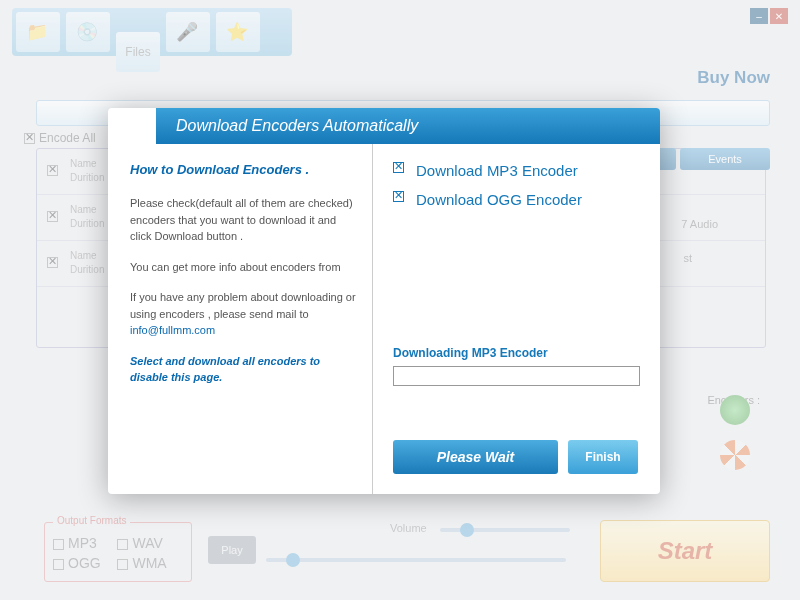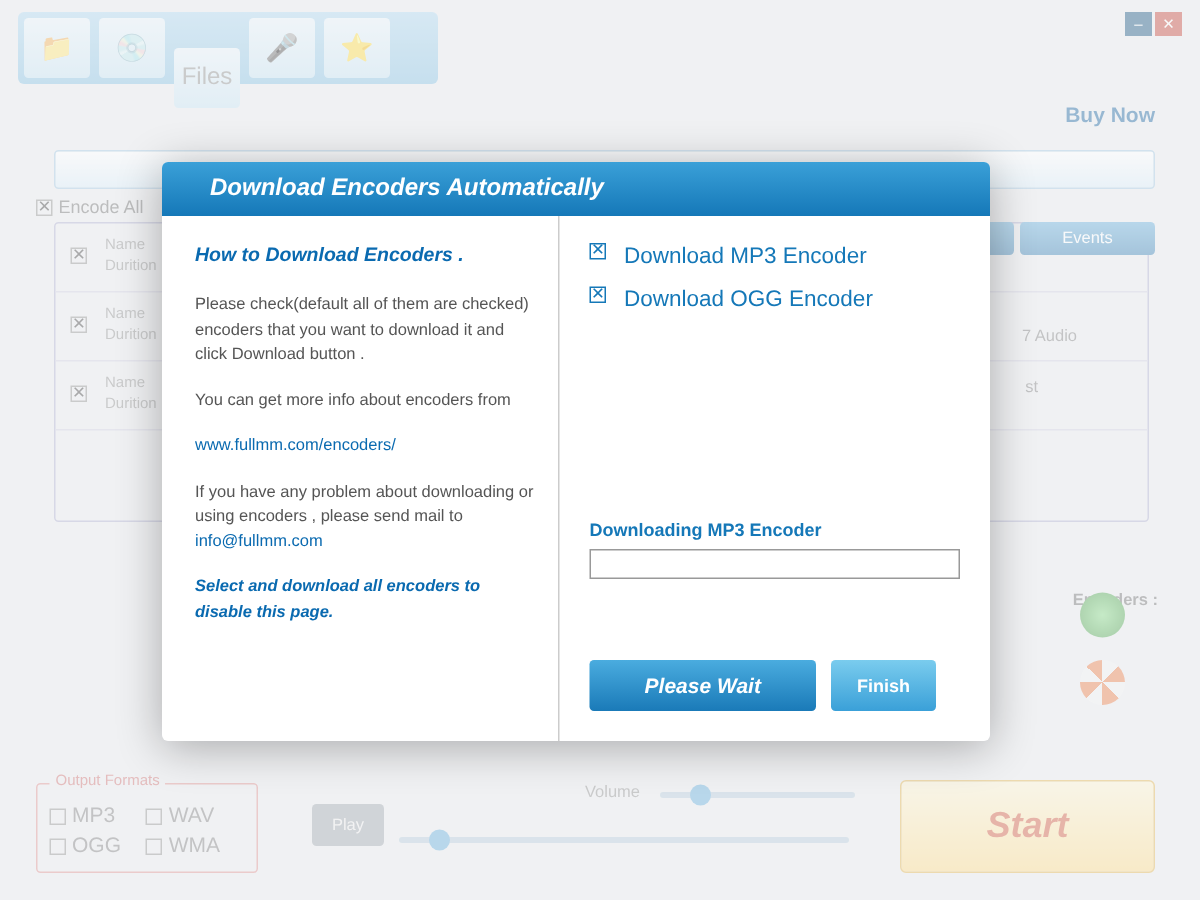--- a/index.html
+++ b/index.html
@@ -6,81 +6,81 @@
 body { width: 800px; height: 600px; background: #e8eaed; position: relative; overflow: hidden; }
 
 
 .app-bg { position: absolute; inset: 0; filter: blur(0); opacity: 0.6; }
 .topbar { position: absolute; top: 8px; left: 12px; width: 280px; height: 48px; background: linear-gradient(#a9d5ef, #7ebde0); border-radius: 4px; display: flex; align-items: center; padding: 4px; gap: 6px; }
 .topbar .tool { width: 44px; height: 40px; background: linear-gradient(#e8f4fb, #c4e2f2); border-radius: 3px; display: flex; align-items: center; justify-content: center; font-size: 18px; color: #2a6a9a; }
 .win-ctrl { position: absolute; top: 8px; right: 12px; display: flex; gap: 2px; }
 .win-ctrl div { width: 18px; height: 16px; display: flex; align-items: center; justify-content: center; font-size: 10px; color: #fff; }
 .min-btn { background: #0a4a7a; }
 .close-btn { background: #c0392b; }
-.buy-now { position: absolute; top: 68px; right: 30px; color: #0a5a9a; font-weight: bold; font-size: 14px; }
+.buy-now { position: absolute; top: 68px; right: 30px; color: #0a5a9a; font-weight: bold; font-size: 17px; }
 .path-bar { position: absolute; top: 100px; left: 36px; right: 30px; height: 26px; background: linear-gradient(#fff, #d8ecf8); border: 1px solid #9cc5e0; border-radius: 3px; }
 .encode-all { position: absolute; top: 107px; left: 24px; font-size: 12px; color: #666; margin-top: 24px; }
 .chk { display: inline-block; width: 11px; height: 11px; border: 1px solid #888; margin-right: 4px; vertical-align: middle; position: relative; }
 .chk.on::after { content: "✕"; position: absolute; top: -3px; left: 0; font-size: 11px; color: #333; }
 
 .bg-tabs { position: absolute; top: 148px; right: 30px; display: flex; gap: 4px; }
 .bg-tab { width: 90px; height: 22px; background: linear-gradient(#5aa8d8, #2a78b0); color: #fff; font-size: 11px; display: flex; align-items: center; justify-content: center; border-radius: 3px; }
 
 .bg-list { position: absolute; top: 148px; left: 36px; width: 730px; height: 200px; border: 1px solid #aac; border-radius: 3px; }
 .bg-row { height: 46px; border-bottom: 1px solid #ccd; padding: 6px 10px; font-size: 10px; color: #888; }
 .bg-row .chk { margin-top: 10px; margin-right: 12px; float: left; }
 .bg-row .lbls { float: left; }
 .bg-row .lbls div { margin: 3px 0; }
 
-.out-fmt { position: absolute; bottom: 18px; left: 24px; width: 148px; height: 60px; border: 1px solid #d88; border-radius: 3px; padding: 10px 8px; }
+.out-fmt { position: absolute; bottom: 18px; left: 44px; width: 148px; height: 60px; border: 1px solid #d88; border-radius: 3px; padding: 10px 8px; }
 .out-fmt-title { position: absolute; top: -8px; left: 8px; background: #e8eaed; padding: 0 4px; font-size: 10px; color: #c66; }
 .out-fmt .opt { display: inline-block; width: 60px; font-size: 14px; color: #777; margin: 2px 0; }
 
 .play-btn { position: absolute; bottom: 36px; left: 208px; width: 48px; height: 28px; background: #98a0a8; border-radius: 3px; color: #eee; font-size: 11px; display: flex; align-items: center; justify-content: center; }
 .vol { position: absolute; bottom: 66px; left: 390px; font-size: 11px; color: #888; }
 .slider { position: absolute; height: 4px; background: #b0c8d8; border-radius: 2px; }
 .slider::after { content: ""; position: absolute; width: 14px; height: 14px; background: #5aa8d8; border-radius: 50%; top: -5px; left: 20px; }
 
-.encoders-side { position: absolute; bottom: 130px; right: 28px; font-size: 11px; color: #666; font-weight: bold; }
+.encoders-side { position: absolute; bottom: 130px; right: 40px; font-size: 11px; color: #666; }
 .globe-ico { position: absolute; bottom: 175px; right: 50px; width: 30px; height: 30px; background: radial-gradient(#7dd87d, #2a8a2a); border-radius: 50%; }
 .life-ico { position: absolute; bottom: 130px; right: 50px; width: 30px; height: 30px; background: conic-gradient(#f0f0f0 0 12.5%, #e8743b 0 25%, #f0f0f0 0 37.5%, #e8743b 0 50%, #f0f0f0 0 62.5%, #e8743b 0 75%, #f0f0f0 0 87.5%, #e8743b 0); border-radius: 50%; }
 
 .start-btn { position: absolute; bottom: 18px; right: 30px; width: 170px; height: 62px; background: linear-gradient(#fff4d0, #ffd880); border: 1px solid #e0b040; border-radius: 4px; display: flex; align-items: center; justify-content: center; color: #d05030; font-size: 24px; font-weight: bold; font-style: italic; }
 
 
 .overlay { position: absolute; inset: 0; background: rgba(255,255,255,0.35); }
 
 
 .dialog { position: absolute; top: 108px; left: 108px; width: 552px; height: 386px; background: #fff; border-radius: 4px; box-shadow: 0 4px 30px rgba(0,0,0,0.3); overflow: hidden; }
-.dlg-title { height: 36px; background: linear-gradient(#3aa0d8, #1578b8); color: #fff; font-size: 16px; font-weight: bold; font-style: italic; display: flex; align-items: center; padding: 0 32px; }
+.dlg-title { height: 36px; background: linear-gradient(#3aa0d8, #1578b8); color: #fff; font-size: 16px; font-weight: normal; font-style: italic; display: flex; align-items: center; padding: 0 20px; margin-left: 48px; }
 .dlg-body { display: flex; height: calc(100% - 36px); }
 .dlg-left { width: 265px; padding: 18px 14px 14px 22px; font-size: 11px; color: #555; border-right: 1px solid #ccc; }
 .dlg-left h3 { color: #0a6ab0; font-size: 13px; font-style: italic; margin-bottom: 18px; }
 .dlg-left p { margin-bottom: 14px; line-height: 1.5; }
 .dlg-left .link { color: #0a6ab0; }
 .dlg-left .instr { color: #0a6ab0; font-weight: bold; font-style: italic; }
 .dlg-right { flex: 1; padding: 18px 20px; position: relative; }
 .enc-opt { display: flex; align-items: flex-start; margin-bottom: 12px; color: #1578b8; font-size: 15px; }
 .enc-opt .chk { border-color: #1578b8; margin-right: 12px; }
 .enc-opt .chk.on::after { color: #1578b8; }
 .dl-status { position: absolute; bottom: 108px; left: 20px; right: 20px; }
 .dl-label { color: #1578b8; font-size: 12px; font-weight: bold; margin-bottom: 6px; }
 .prog { height: 20px; background: #fff; border: 1px solid #999; }
-.dlg-btns { position: absolute; bottom: 20px; left: 20px; right: 36px; display: flex; gap: 10px; }
+.dlg-btns { position: absolute; bottom: 20px; left: 20px; right: 22px; display: flex; gap: 10px; }
 .btn-wait { flex: 1; height: 34px; background: linear-gradient(#4aacdf, #1a7ab8); color: #fff; font-size: 14px; font-weight: bold; font-style: italic; border-radius: 3px; display: flex; align-items: center; justify-content: center; }
 .btn-finish { width: 70px; height: 34px; background: linear-gradient(#7accee, #3aa0d8); color: #fff; font-size: 12px; font-weight: bold; border-radius: 3px; display: flex; align-items: center; justify-content: center; }
 </style>
 </head>
 <body>
 
 <div class="app-bg">
   <div class="topbar">
     <div class="tool">📁</div>
     <div class="tool">💿</div>
-    <div class="tool" style="font-size:16px; color:#888; flex-direction:column;margin-top:40px;">Files</div>
+    <div class="tool" style="font-size:12px; color:#888; flex-direction:column;margin-top:40px;">Files</div>
     <div class="tool">🎤</div>
     <div class="tool">⭐</div>
   </div>
   <div class="win-ctrl">
     <div class="min-btn">–</div>
     <div class="close-btn">✕</div>
   </div>
   <div class="buy-now">Buy Now</div>
   <div class="encode-all"><span class="chk on"></span><span>Encode All</span></div>
   <div class="path-bar"></div>
@@ -138,21 +138,20 @@
 
 <div class="dialog">
   <div class="dlg-title">Download Encoders Automatically</div>
   <div class="dlg-body">
     <div class="dlg-left">
       <h3>How to Download Encoders .</h3>
       <p>
         <span>Please check(default all of  them are checked) encoders that you want to download it and click Download button .</span>
       </p>
       <p>You can get more info about encoders from</p>
-      <p><span class="link">www.fullmm.com/encoders/</span></p>
       <p>
         <span>If you have any problem about downloading or using encoders , please send mail to </span><span class="link">info@fullmm.com</span>
       </p>
       <p class="instr">Select and download all encoders to disable this page.</p>
     </div>
     <div class="dlg-right">
       <div class="enc-opt">
         <span class="chk on"></span>
         <span>Download MP3 Encoder</span>
       </div>

